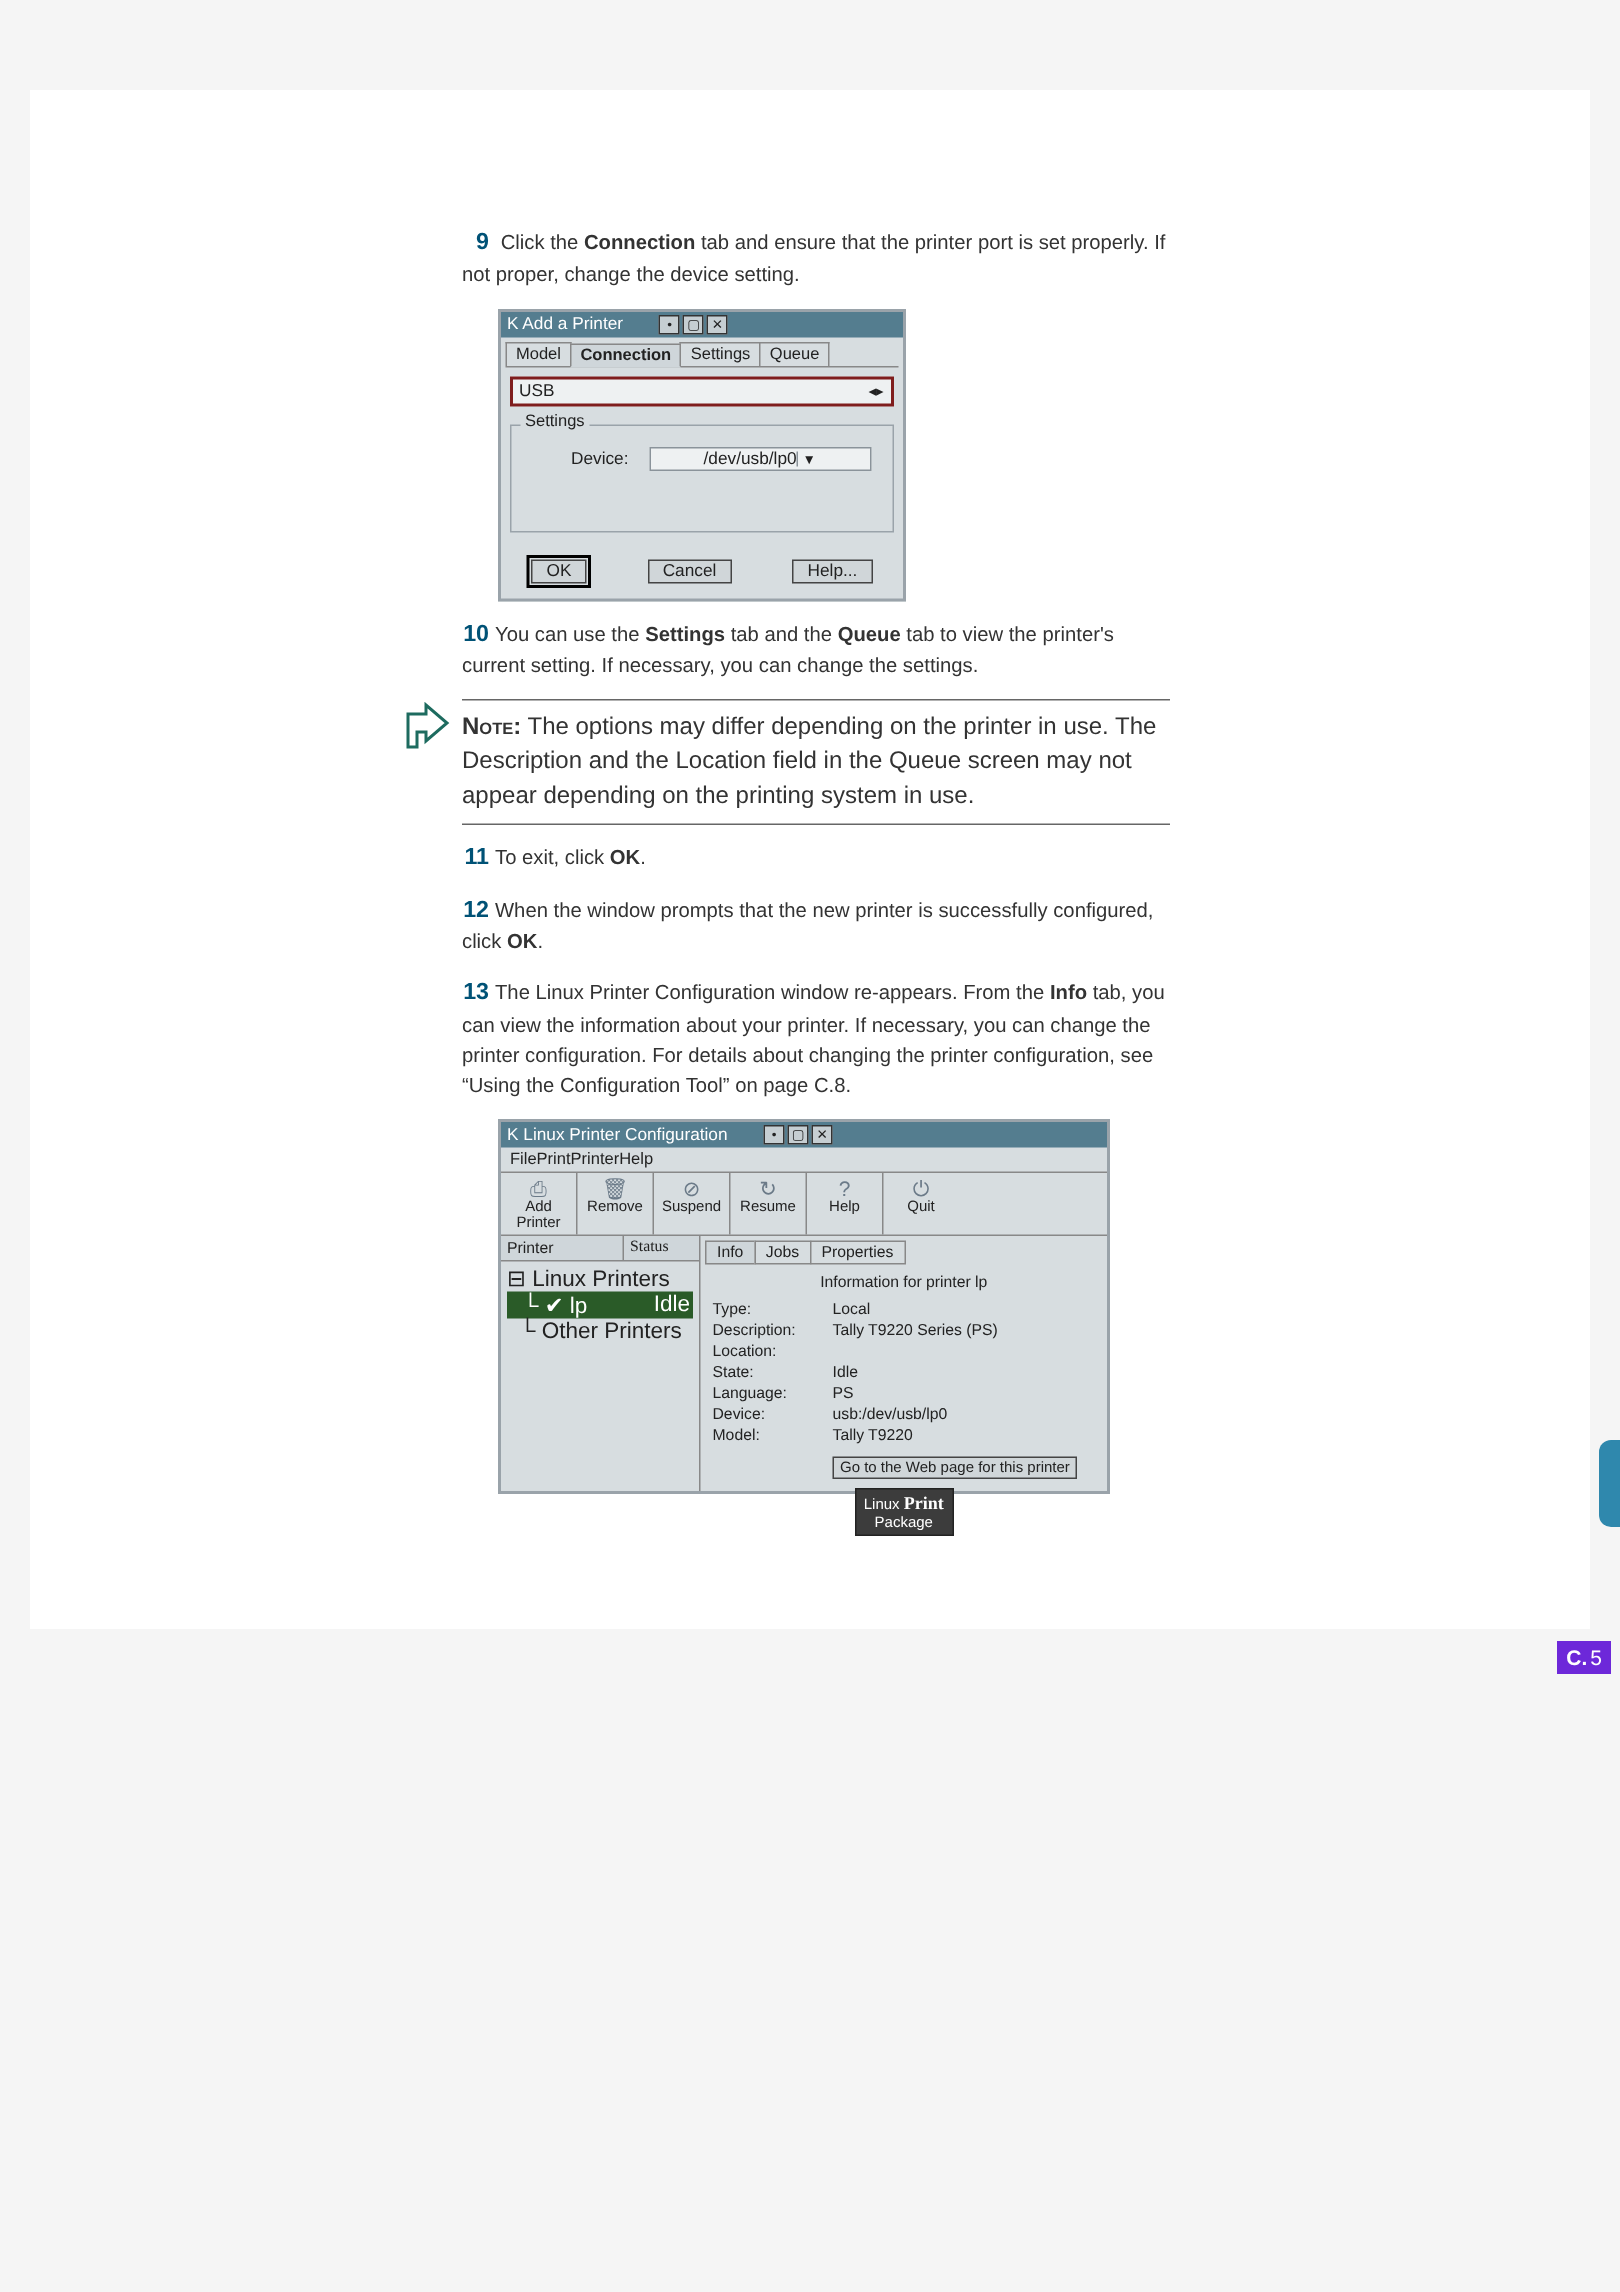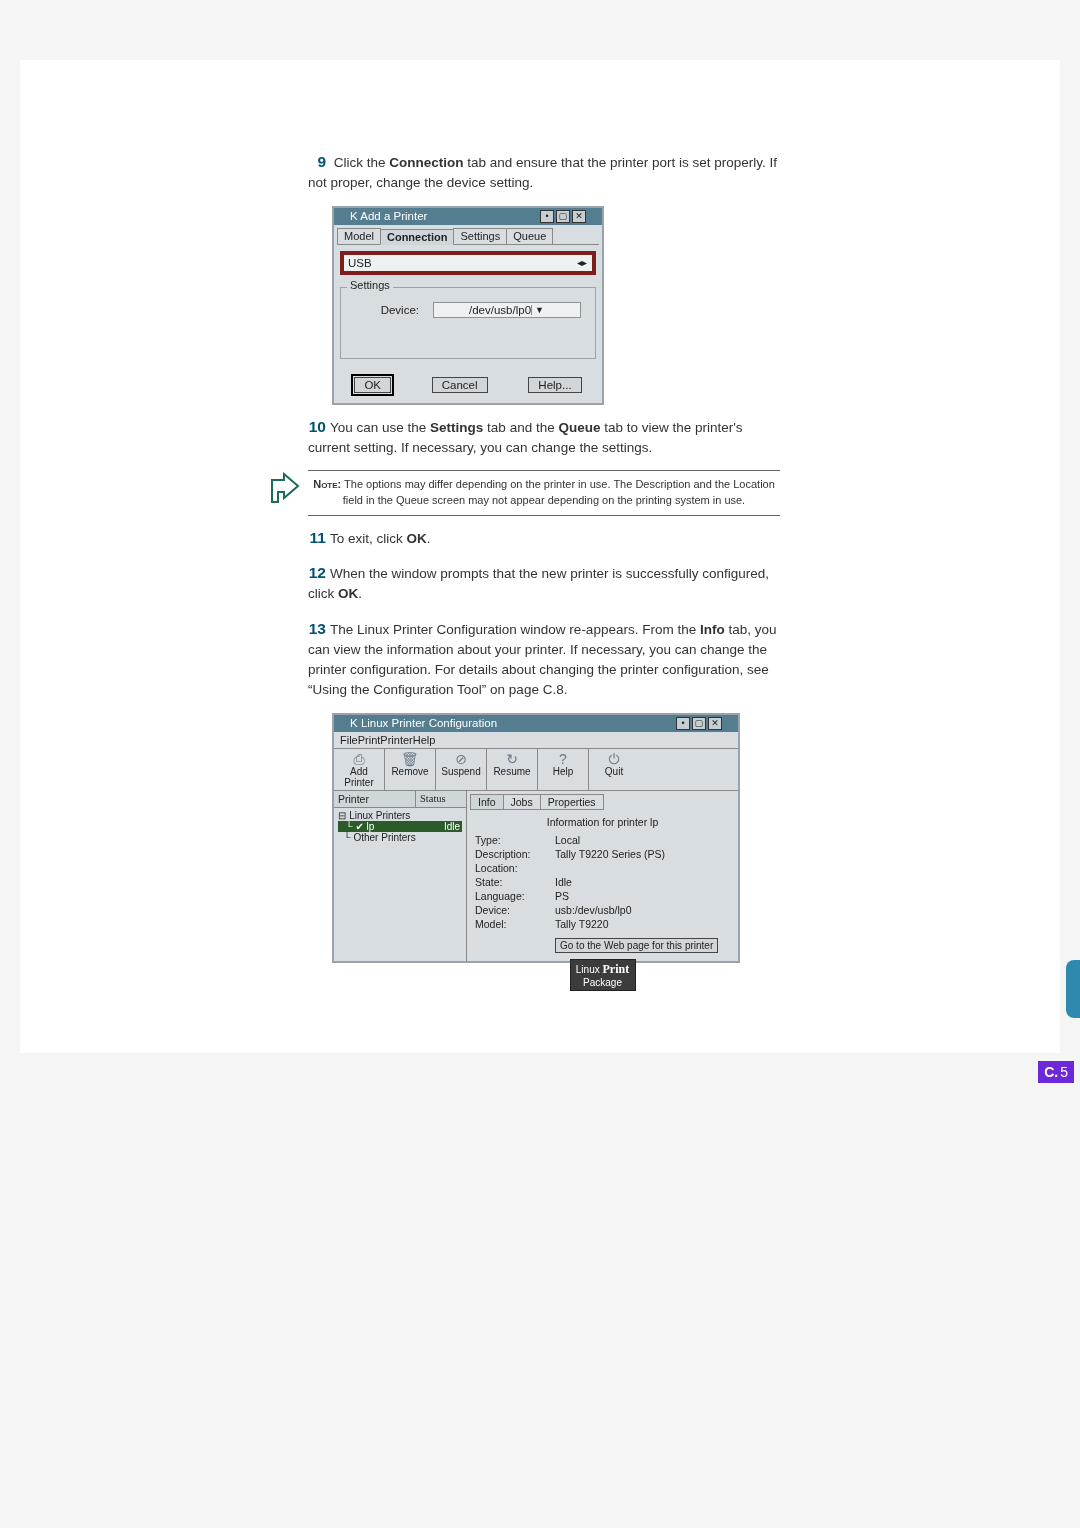--- a/index.html
+++ b/index.html
@@ -43,24 +43,23 @@
     background: #d7dde0;
     font-family: Tahoma, sans-serif;
     font-size: 11.5px;
     color: #222;
     position: relative;
   }
   .dlg1 { width: 268px; margin: 6px 0 6px 24px; }
   .ttl {
     background: #547d8f;
     color: #fff;
-    padding: 2px 16px;
+    padding: 2px 4px;
     display: flex;
     align-items: center;
-    justify-content: space-between;
     font-size: 11.5px;
     gap: 24px;
   }
   .ttl-btns { display: flex; gap: 2px; }
   .wb {
     background: #c6ced2;
     border: 1px solid #333;
     width: 12px; height: 11px;
     font-size: 9px; line-height: 11px; text-align: center;
     color: #222;
@@ -70,21 +69,21 @@
     border: 1px solid #888;
     border-bottom: none;
     padding: 1px 6px;
     background: #d7dde0;
     font-size: 11px;
     margin-right: -1px;
   }
   .tab.active { background: #cfd6da; font-weight: bold; border-bottom: 1px solid #cfd6da; position: relative; top: 1px; }
   .fld {
     background: #eef1f2;
-    border: 4px solid #7f1d1d;
+    border: 2px solid #7f1d1d;
     padding: 2px 4px;
     display: flex;
     justify-content: space-between;
     align-items: center;
   }
   .spin { width: 12px; text-align: center; font-size: 10px; }
   .fieldset {
     border: 1px solid #9aa3aa;
     margin: 6px 6px 10px 6px;
     padding: 10px 8px 40px 8px;
@@ -108,21 +107,21 @@
     padding: 1px 9px;
     font-size: 11.5px;
     position: relative;
   }
   .btn.ok { outline: 2px solid #000; outline-offset: 1px; }
 
   .note-wrap { display: flex; margin: 10px 0 10px -40px; width: 512px; }
   .note-icon {
     width: 34px; height: 34px; flex-shrink: 0; margin-right: 6px; margin-top: 2px;
   }
-  .note-txt { border-top: 1px solid #666; border-bottom: 1px solid #666; padding: 6px 0; font-size: 11px; line-height: 1.45; text-align: center; }
+  .note-txt { border-top: 1px solid #666; border-bottom: 1px solid #666; padding: 6px 0; font-size: 16px; line-height: 1.45; }
   .smallcaps { font-variant: small-caps; font-weight: bold; }
 
   .dlg2 { width: 404px; margin: 6px 0 10px 24px; }
   .menubar { display: flex; padding: 2px 6px; font-size: 11px; border-bottom: 1px solid #888; }
   .tbrow { display: flex; border-bottom: 1px solid #888; }
   .tbbtn {
     border-right: 1px solid #888;
     width: 50px;
     text-align: center;
     padding: 3px 0 2px;
@@ -132,21 +131,21 @@
   .mid { display: flex; height: 170px; }
   .leftp {
     width: 132px;
     border-right: 1px solid #888;
     display: flex; flex-direction: column;
   }
   .leftp .hdr { display: flex; border-bottom: 1px solid #888; font-size: 10.5px; }
   .leftp .hdr div { padding: 2px 4px; }
   .leftp .hdr .p1 { flex: 1; border-right: 1px solid #888; background: #cfd6da; }
   .leftp .hdr .p2 { width: 42px; background: #cfd6da; font-family: Liberation Serif, serif; }
-  .tree { font-size: 10px; padding: 2px 4px; }
+  .tree { font-size: 15px; padding: 2px 4px; }
   .tree .row { display: flex; justify-content: space-between; padding: 0 2px;}
   .tree .sel { background: #2a5b28; color: #fff; }
   .rightp { flex: 1; display: flex; flex-direction: column; }
   .rtabs { display: flex; padding-left: 3px; margin-top: 3px; }
   .rtab { border: 1px solid #888; font-size: 10.5px; padding: 1px 7px; margin-right: -1px; background: #d7dde0; }
   .rtab.active { background: #cfd6da; }
   .info { font-size: 10.5px; padding: 6px 8px; }
   .info .head { text-align: center; margin-bottom: 6px; }
   .info .kv { display: flex; margin: 2px 0; }
   .info .k { width: 72px; margin-right: 8px; }

